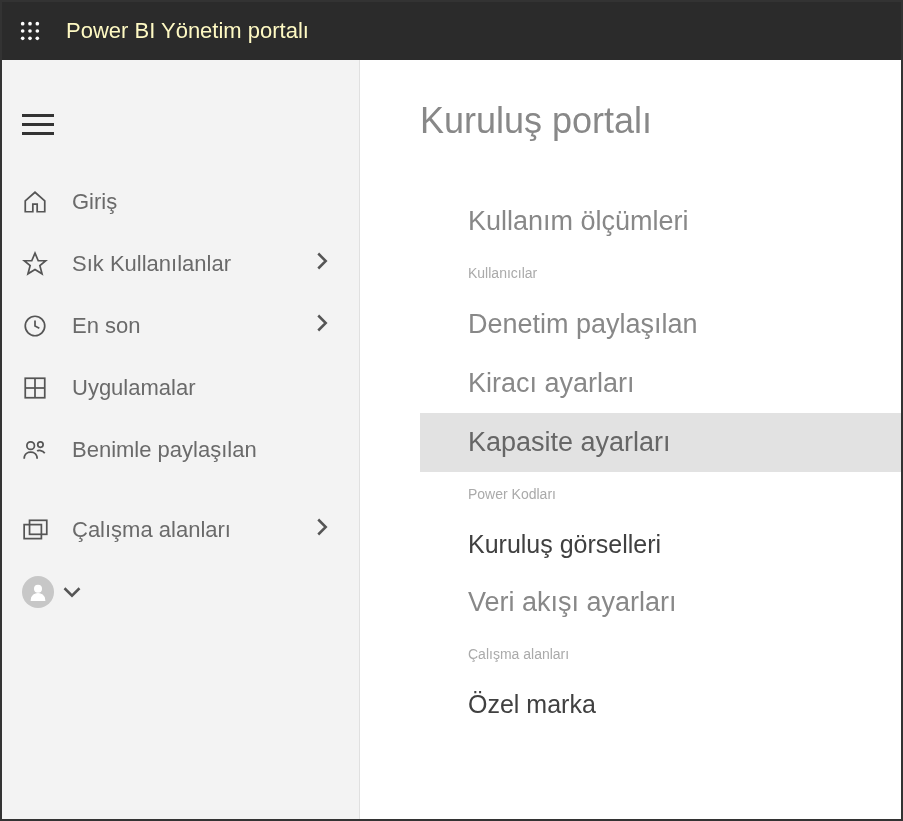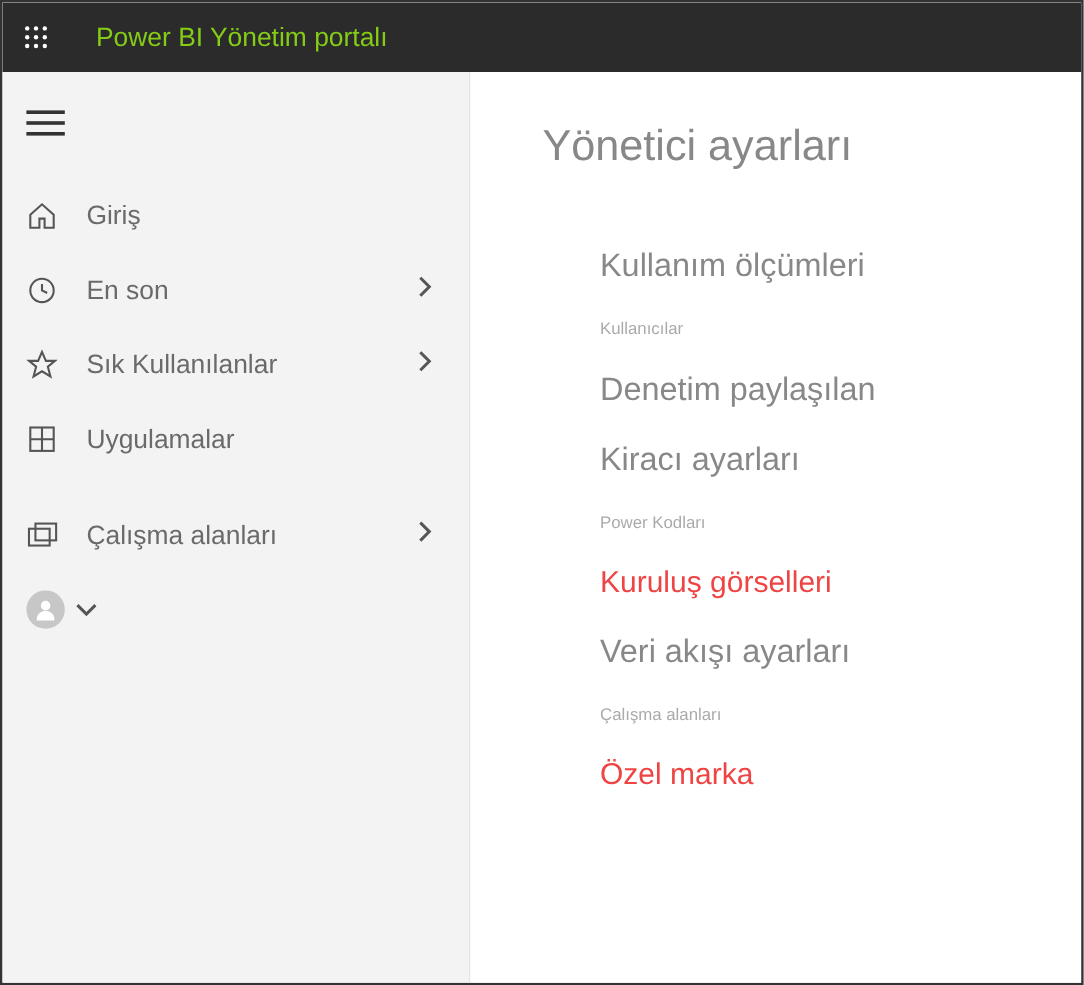--- a/index.html
+++ b/index.html
@@ -15,35 +15,35 @@
     align-items: center;
     padding: 0 8px;
   }
   .waffle {
     width: 40px; height: 40px;
     display: flex; align-items: center; justify-content: center;
     cursor: pointer;
   }
   .waffle svg { fill: #fff; }
   .topbar .title {
-    margin-left: 30px;
+    margin-left: 16px;
     font-size: 22px;
     font-weight: 400;
-    color: #84cc16;
+    color: #fef9c3;
   }
 
   
   .layout { display: flex; height: calc(100% - 58px); }
 
   
   .sidebar {
-    width: 390px;
+    width: 358px;
     background: #f3f3f3;
     border-right: 1px solid #e0e0e0;
-    padding-top: 26px;
+    padding-top: 48px;
   }
   .hamburger {
     padding: 0 20px 30px 20px;
     cursor: pointer;
   }
   .hamburger .bar {
     width: 32px; height: 3px; background: #333; margin: 6px 0;
   }
 
   .nav-item {
@@ -85,21 +85,21 @@
     margin-bottom: 50px;
   }
   .admin-item {
     font-size: 27px;
     color: #888;
     padding: 14px 0 14px 48px;
     cursor: pointer;
     margin-left: -48px;
   }
   .admin-item.small { font-size: 14px; color: #aaa; }
-  .admin-item.big   { font-size: 25px; color: #ef4444; }
+  .admin-item.big   { font-size: 25px; color: #404040; }
   .admin-item.selected {
     background: #e2e2e2;
     color: #666;
     margin-right: 0;
   }
   .admin-list { margin-left: 48px; }
 </style>
 </head>
 <body>
 
@@ -135,57 +135,68 @@
         <svg width="26" height="26" viewBox="0 0 24 24">
             <path d="M3 11 L12 3 L21 11 V21 H14 V14 H10 V21 H3 Z"></path>
           </svg>
       </span>
       <span class="label">Giriş</span>
     </div>
 
     <div class="nav-item">
       <span class="icon">
         <svg width="26" height="26" viewBox="0 0 24 24">
+            <path d="M12 2 L15 9 L22 9 L16.5 13.5 L18.5 21 L12 17 L5.5 21 L7.5 13.5 L2 9 L9 9 Z"></path>
+          </svg>
+      </span>
+      <span class="label">Sık Kullanılanlar</span>
+      <span class="chev">
+        <svg width="14" height="20" viewBox="0 0 10 16">
+            <path d="M2 2 L8 8 L2 14"></path>
+          </svg>
+      </span>
+    </div>
+
+    <div class="nav-item">
+      <span class="icon">
+        <svg width="26" height="26" viewBox="0 0 24 24">
             <circle cx="12" cy="12" r="9"></circle>
             <path d="M12 7 V12 L16 14"></path>
           </svg>
       </span>
       <span class="label">En son</span>
-      <span class="chev">
-        <svg width="14" height="20" viewBox="0 0 10 16">
-            <path d="M2 2 L8 8 L2 14"></path>
-          </svg>
-      </span>
-    </div>
-
-    <div class="nav-item">
-      <span class="icon">
-        <svg width="26" height="26" viewBox="0 0 24 24">
-            <path d="M12 2 L15 9 L22 9 L16.5 13.5 L18.5 21 L12 17 L5.5 21 L7.5 13.5 L2 9 L9 9 Z"></path>
-          </svg>
-      </span>
-      <span class="label">Sık Kullanılanlar</span>
       <span class="chev">
         <svg width="14" height="20" viewBox="0 0 10 16">
             <path d="M2 2 L8 8 L2 14"></path>
           </svg>
       </span>
     </div>
 
     <div class="nav-item">
       <span class="icon">
         <svg width="26" height="26" viewBox="0 0 24 24">
           <rect x="3" y="3" width="18" height="18"></rect>
           <line x1="12" y1="3" x2="12" y2="21"></line>
           <line x1="3" y1="12" x2="21" y2="12"></line>
         </svg>
       </span>
       <span class="label">Uygulamalar</span>
     </div>
 
+    <div class="nav-item">
+      <span class="icon">
+        <svg width="26" height="26" viewBox="0 0 24 24">
+          <circle cx="8" cy="8" r="3.5"></circle>
+          <path d="M2 20 C2 15 6 14 8 14 C10 14 14 15 14 20"></path>
+          <circle cx="17" cy="7" r="2.5"></circle>
+          <path d="M14 13 C15 12 19 12 21 15"></path>
+        </svg>
+      </span>
+      <span class="label">Benimle paylaşılan</span>
+    </div>
 
     <div class="nav-item workspaces">
       <span class="icon">
         <svg width="28" height="26" viewBox="0 0 26 24">
           <rect x="2" y="7" width="16" height="13"></rect>
           <rect x="7" y="3" width="16" height="13"></rect>
         </svg>
       </span>
       <span class="label">Çalışma alanları</span>
       <span class="chev">
@@ -207,27 +218,28 @@
       <span class="chev">
         <svg width="20" height="14" viewBox="0 0 16 10">
             <path d="M2 2 L8 8 L14 2"></path>
           </svg>
       </span>
     </div>
 
   </div>
 
   <div class="main">
-    <div class="main-title">Yönetici ayarları</div>
+    <div class="main-title">Kuruluş portalı</div>
 
     <div class="admin-list">
       <div class="admin-item">Kullanım ölçümleri</div>
       <div class="admin-item small">Kullanıcılar</div>
       <div class="admin-item">Denetim paylaşılan</div>
       <div class="admin-item">Kiracı ayarları</div>
+      <div class="admin-item selected">Kapasite ayarları</div>
       <div class="admin-item small">Power Kodları</div>
       <div class="admin-item big">Kuruluş görselleri</div>
       <div class="admin-item">Veri akışı ayarları</div>
       <div class="admin-item small">Çalışma alanları</div>
       <div class="admin-item big">Özel marka</div>
     </div>
   </div>
 
 </div>
 

